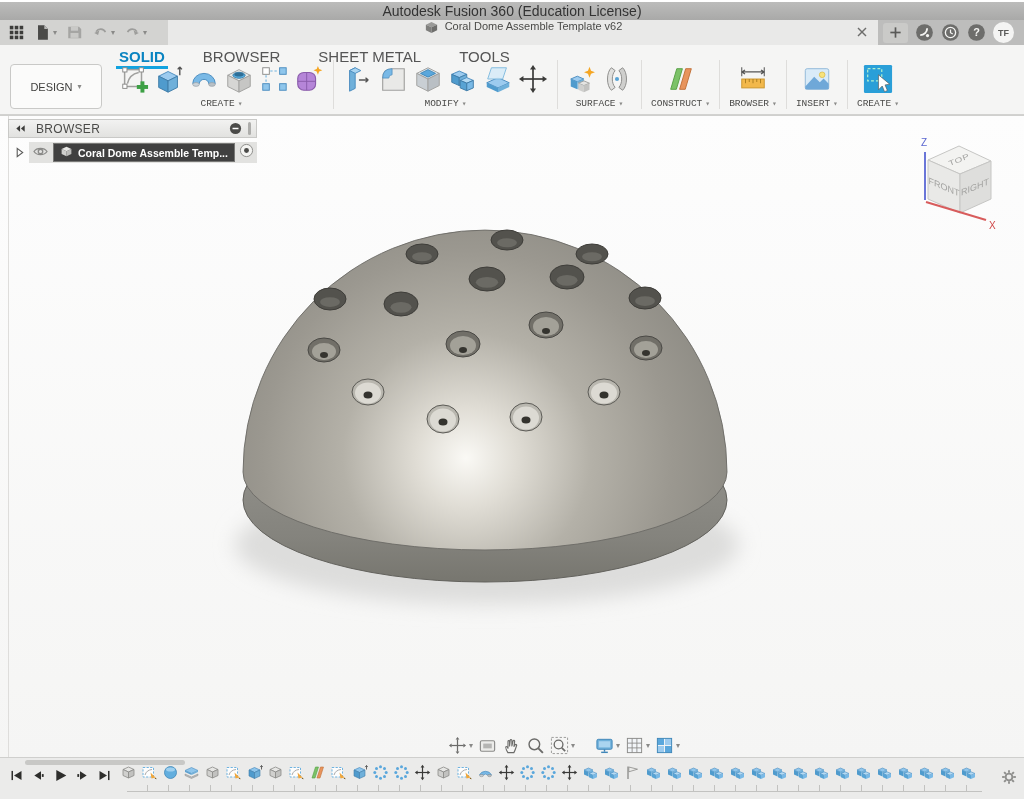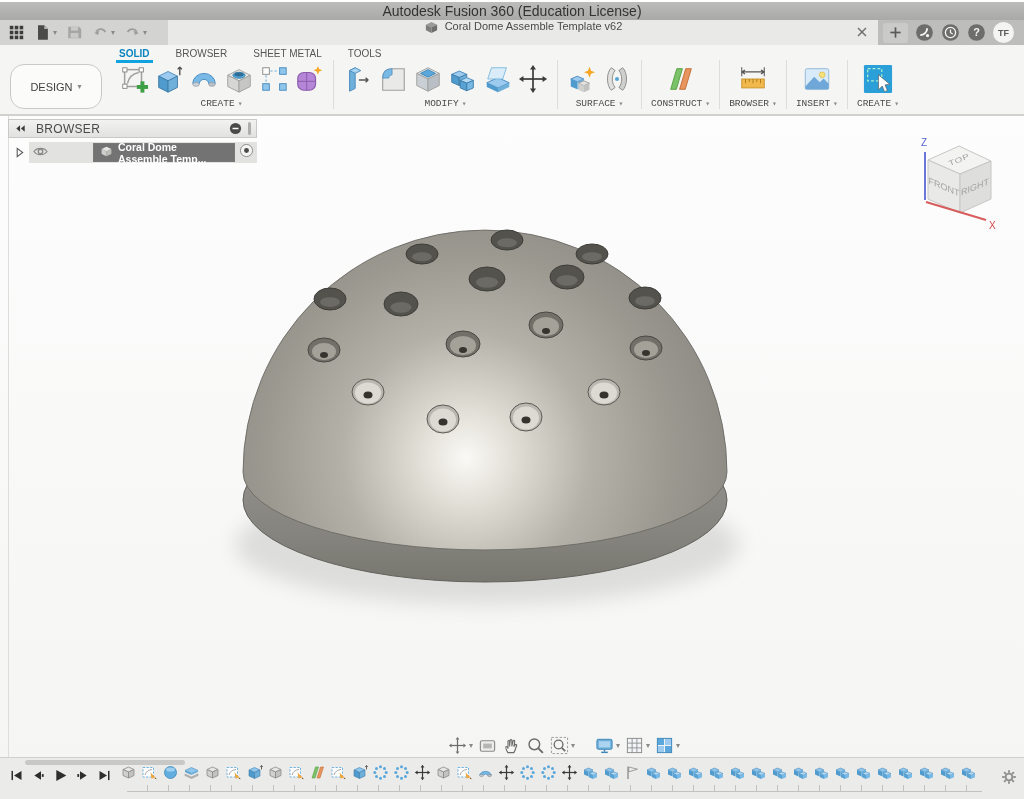--- a/index.html
+++ b/index.html
@@ -26,26 +26,26 @@
   .new-tab{width:25px;height:20px;background:#cacac8;border-radius:3px;
     display:flex;align-items:center;justify-content:center;}
   .new-tab svg{width:15px;height:15px;display:block;}
   .circ{width:19px;height:19px;}
   .circ svg{width:19px;height:19px;display:block;}
   .avatar{width:21px;height:21px;border-radius:50%;background:#f4f4f3;color:#5a5a58;
     font-size:9px;font-weight:bold;display:flex;align-items:center;justify-content:center;}
   
   .ribbon{position:absolute;top:45px;left:0;right:0;height:69px;background:#f5f5f4;
     border-bottom:1px solid #d2d2d0;}
-  .ribbon-tabs{position:absolute;top:1px;left:116px;display:flex;gap:20px;
-    font-size:10px;color:#555;}
+  .ribbon-tabs{position:absolute;top:1px;left:116px;display:flex;gap:32px;
+    font-size:15px;color:#555;}
   .ribbon-tab{padding:2px 3px 1px;border-bottom:3px solid transparent;}
   .ribbon-tab.active{color:#0a84c1;font-weight:bold;border-bottom:3px solid #11a3e0;}
   .design-btn{position:absolute;left:10px;top:19px;width:90px;height:43px;background:#fbfbfa;
-    border:1px solid #c9c9c7;border-radius:14px;display:flex;align-items:center;
+    border:1px solid #c9c9c7;border-radius:4px;display:flex;align-items:center;
     justify-content:center;gap:5px;font-size:11px;color:#3f3f3d;}
   .groups{position:absolute;left:110px;top:15px;display:flex;align-items:stretch;}
   .group{display:flex;flex-direction:column;align-items:center;
     border-right:1px solid #dedddb;padding:0 9px;font-family:Liberation Mono, monospace;}
   .group:last-child{border-right:none;}
   .group-icons{display:flex;align-items:center;gap:5px;height:37px;}
   .tool{width:30px;height:30px;display:inline-flex;}
   .tool svg{width:30px;height:30px;display:block;}
   .group-label{font-size:9.5px;color:#4a4a48;display:flex;align-items:center;gap:3px;margin-top:1px;}
   
@@ -56,22 +56,22 @@
   
   .browser{position:absolute;left:8px;top:3px;width:249px;z-index:5;}
   .browser-header{height:19px;background:linear-gradient(#f2f2f1,#e2e2e0);
     border:1px solid #c9c9c7;display:flex;align-items:center;font-size:12px;color:#4a4a48;
     padding:0 5px;box-sizing:border-box;}
   .browser-header svg{display:block;}
   .bh-title{margin-left:9px;flex:1;letter-spacing:.3px;}
   .handle{width:3px;height:13px;border-radius:2px;background:#adadab;margin-left:6px;}
   .browser-row{margin-top:4px;display:flex;align-items:center;gap:0;}
   .row-strip{display:flex;align-items:center;background:#e2e2e0;padding:1px 3px;gap:4px;}
-  .sel-item{background:#737373;border:1px solid #787876;color:#fff;height:17px;
-    display:flex;align-items:center;gap:5px;padding:0 6px;font-size:10.5px;font-weight:bold;margin-left:40px;}
+  .sel-item{background:#404040;border:1px solid #787876;color:#fff;height:17px;
+    display:flex;align-items:center;gap:5px;padding:0 6px;font-size:10.5px;font-weight:bold;}
   .disc{margin:0 4px 0 6px;}
   
   .viewcube{position:absolute;right:12px;top:14px;width:100px;height:104px;z-index:5;}
   
   .comments{position:absolute;left:8px;bottom:2px;width:248px;height:20px;background:#fbfbfa;
     border:1px solid #cfcfcd;display:flex;align-items:center;font-size:10px;color:#4a4a48;
     padding:0 5px;box-sizing:border-box;z-index:5;}
   .cm-title{margin-left:12px;flex:1;letter-spacing:.3px;}
   
   .navbar{position:absolute;left:448px;bottom:4px;display:flex;align-items:center;gap:5px;z-index:5;}

